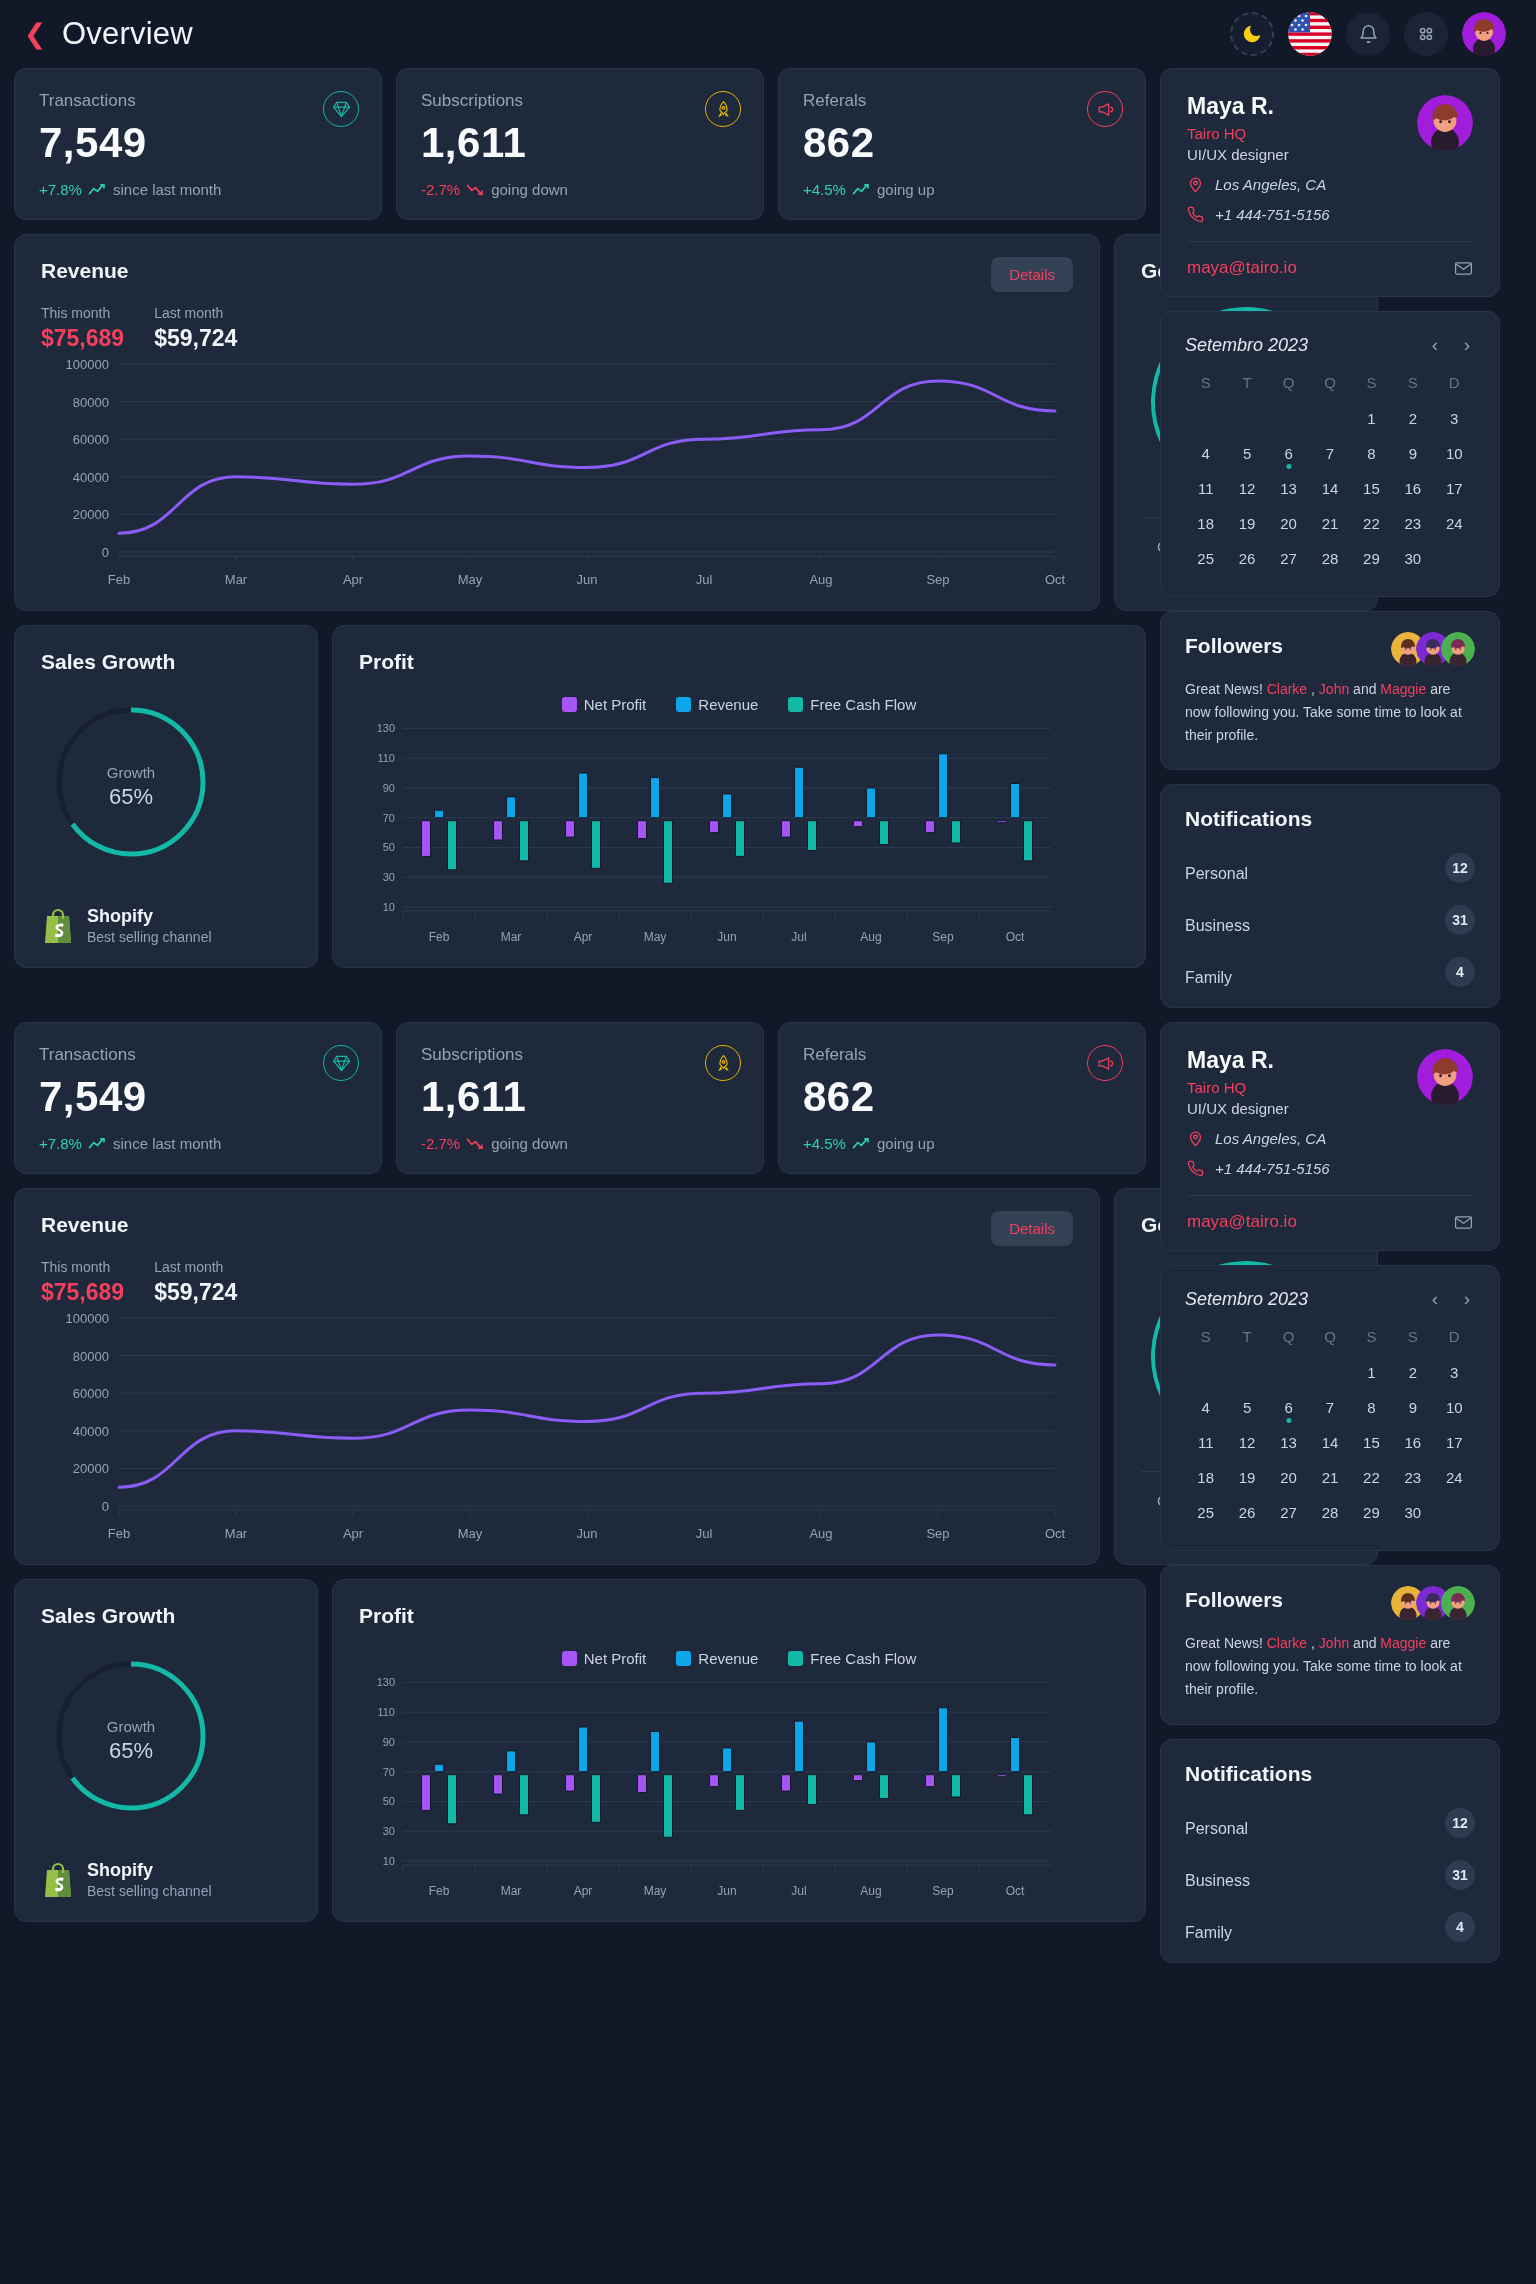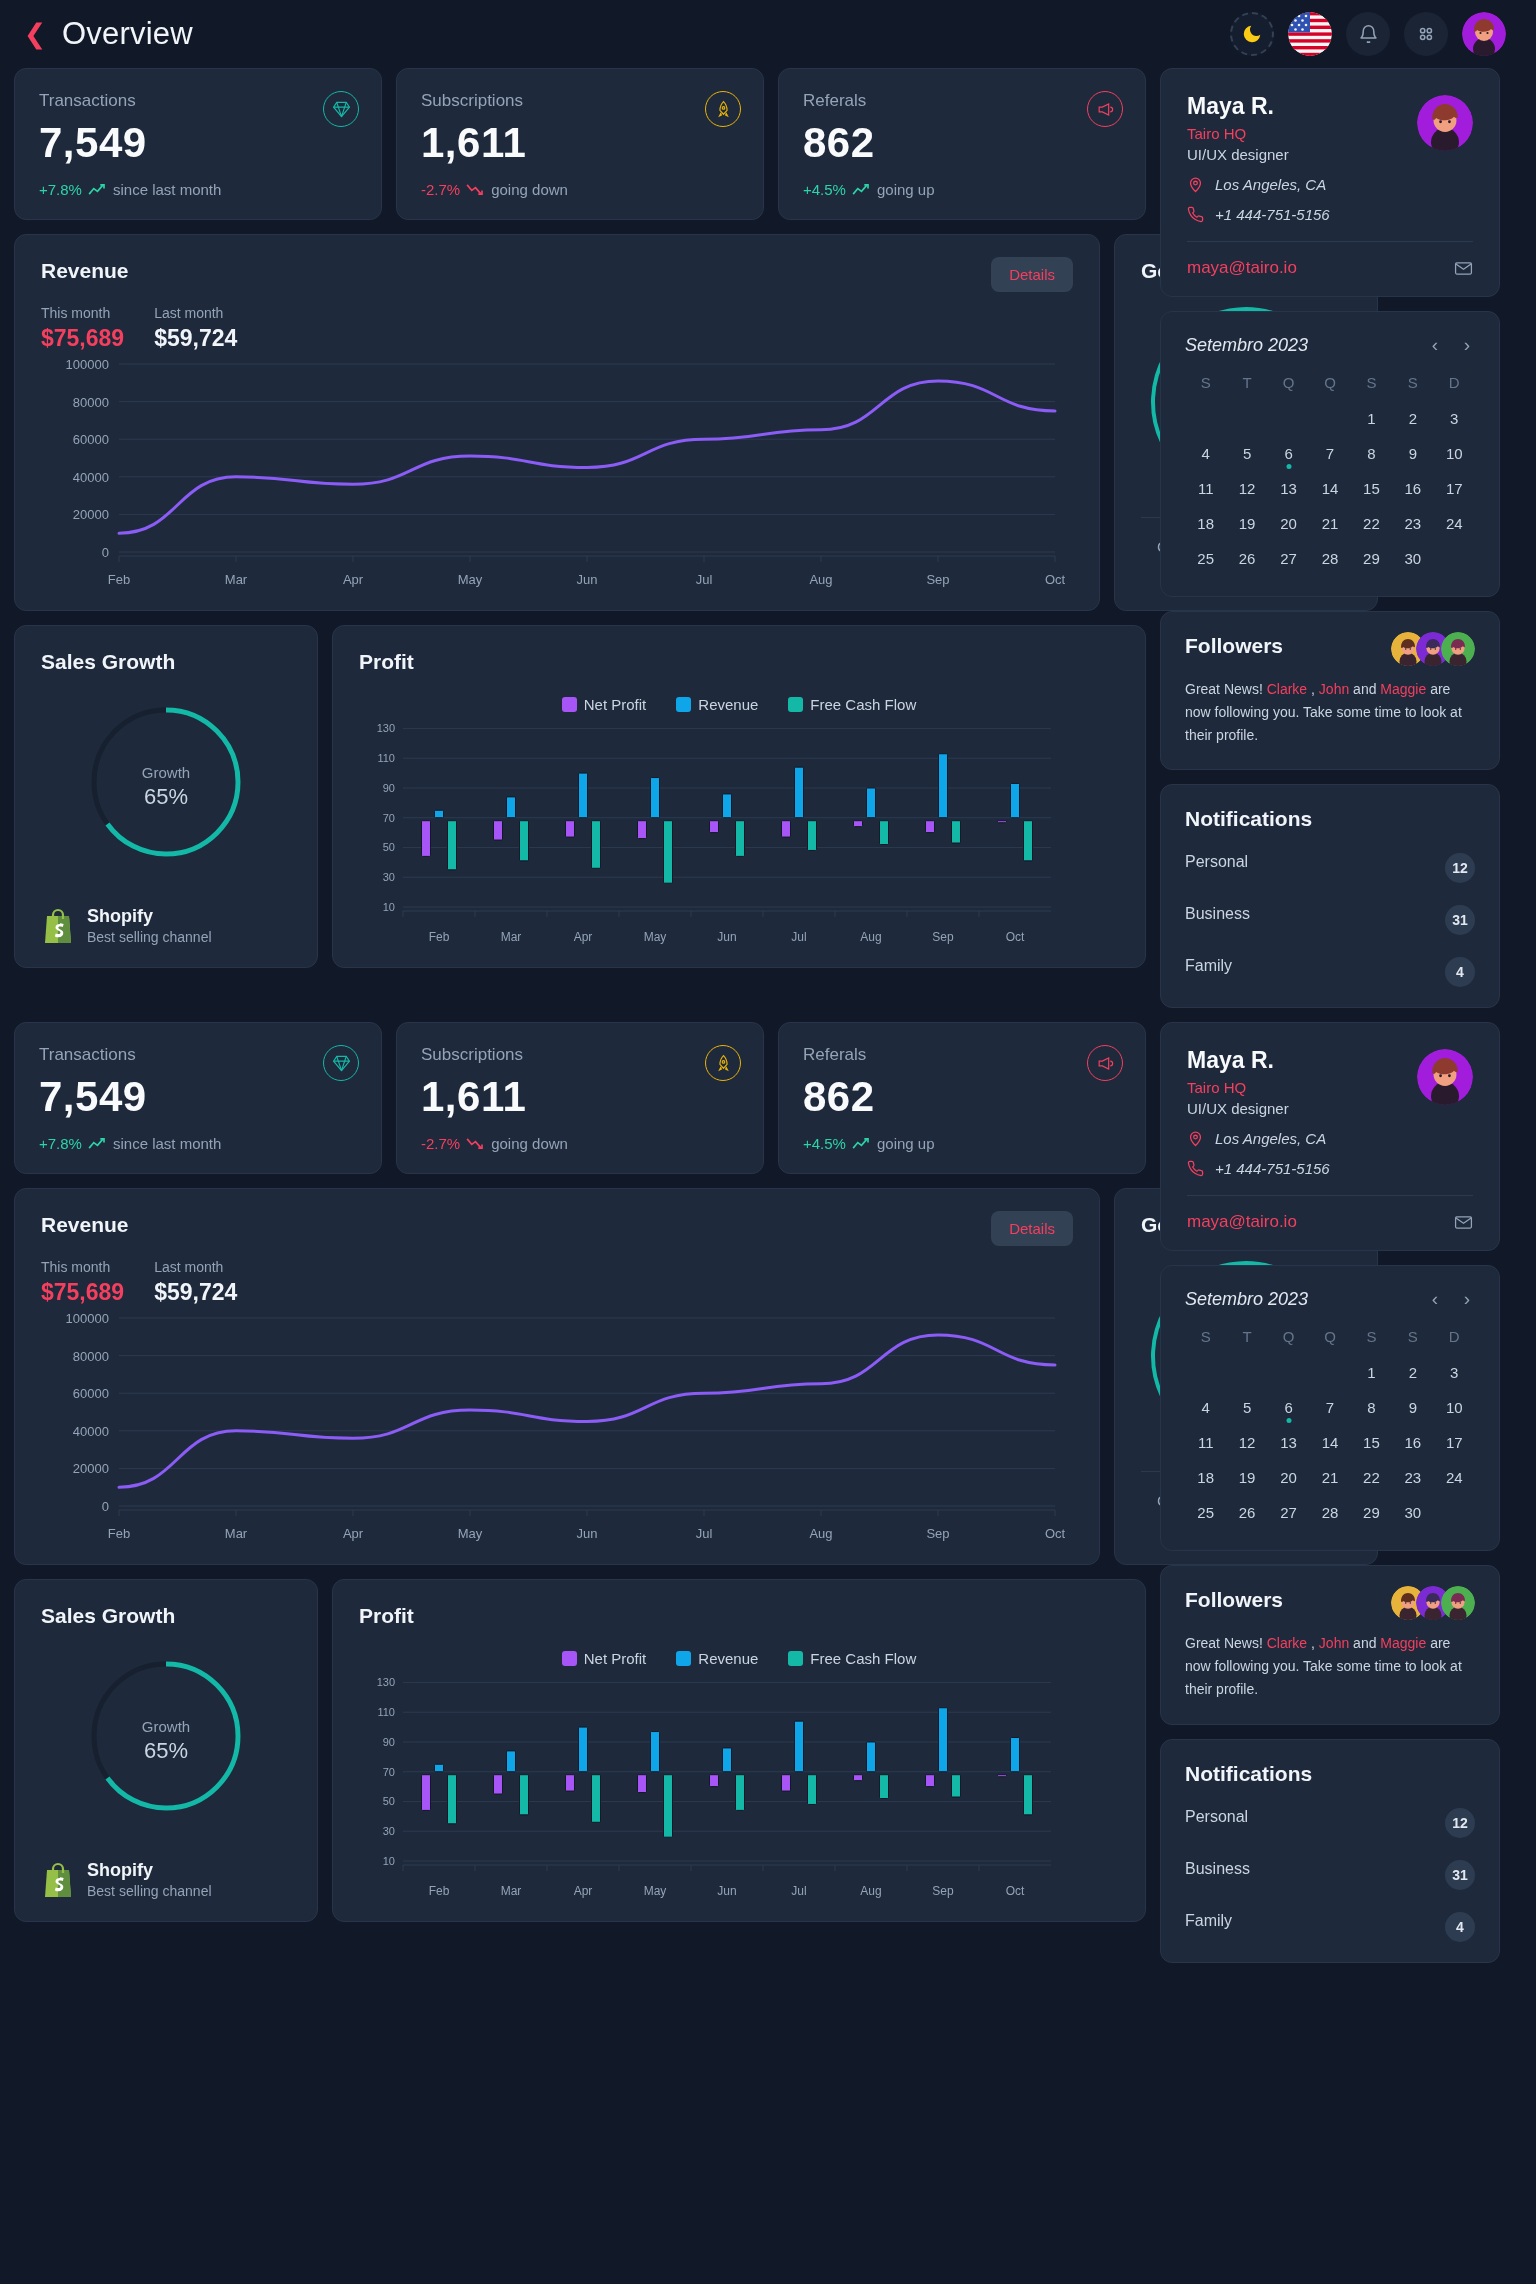--- a/index.html
+++ b/index.html
@@ -71,21 +71,21 @@
   .goal { width: 362px; padding: 24px 26px 18px; display: flex; flex-direction: column; }
   .goal-gauge { display: flex; justify-content: center; margin-top: 14px; }
   .goal-split { display: flex; border-top: 1px solid #2c3a50; margin-top: auto; padding-top: 20px; }
   .goal-cell { flex: 1; text-align: center; }
   .goal-cell + .goal-cell { border-left: 1px solid #2c3a50; }
   .goal-cell-label { font-size: 15px; color: #94a3b8; }
   .goal-cell-val { font-size: 26px; color: #f1f5f9; margin-top: 6px; }
 
   
   .growth { width: 304px; padding: 24px 26px 22px; display: flex; flex-direction: column; }
-  .growth-ring { display: flex; justify-content: center; margin-top: 18px; }
+  .growth-ring { display: flex; justify-content: flex-start; margin-top: 18px; }
   .growth-foot { display: flex; align-items: center; gap: 12px; margin-top: auto; padding-top: 18px; }
   .growth-brand { font-size: 18px; font-weight: 600; color: #f1f5f9; }
   .growth-sub { font-size: 14px; color: #94a3b8; margin-top: 2px; }
 
   
   .profit { flex: 1; padding: 24px 26px 18px; }
   .legend { display: flex; justify-content: center; gap: 30px; margin-top: 22px; }
   .legend-item { display: flex; align-items: center; gap: 7px; font-size: 15px; color: #cbd5e1; }
   .legend-swatch { width: 15px; height: 15px; border-radius: 3px; }
 
@@ -115,21 +115,21 @@
   
   .followers { padding: 22px 24px 22px; position: relative; }
   .fol-avatars { position: absolute; right: 24px; top: 20px; display: flex; }
   .fol-av { width: 34px; height: 34px; border-radius: 50%; overflow: hidden; margin-left: -9px; }
   .fol-av:first-child { margin-left: 0; }
   .fol-text { font-size: 14px; line-height: 1.65; color: #cbd5e1; margin-top: 20px; }
   .fol-name { color: #f43f5e; }
 
   
   .notif { padding: 22px 24px 20px; }
-  .notif-row { display: flex; align-items: flex-start; margin-top: 22px; }
+  .notif-row { display: flex; align-items: flex-end; margin-top: 22px; }
   .notif-label { font-size: 16px; color: #cbd5e1; }
   .notif-badge {
     margin-left: auto; width: 30px; height: 30px; border-radius: 50%;
     background: #2e3c52; color: #e2e8f0; font-size: 14px; font-weight: 600;
     display: flex; align-items: center; justify-content: center;
   }
   svg { display: block; }
 </style>
 </head>
 <body>

